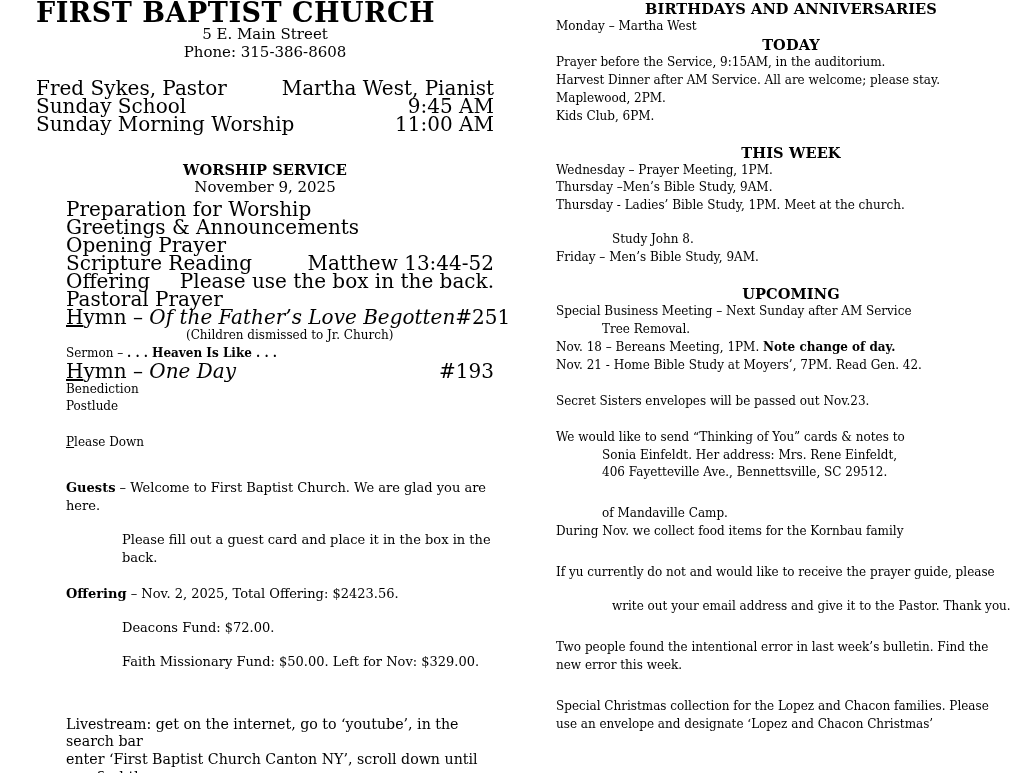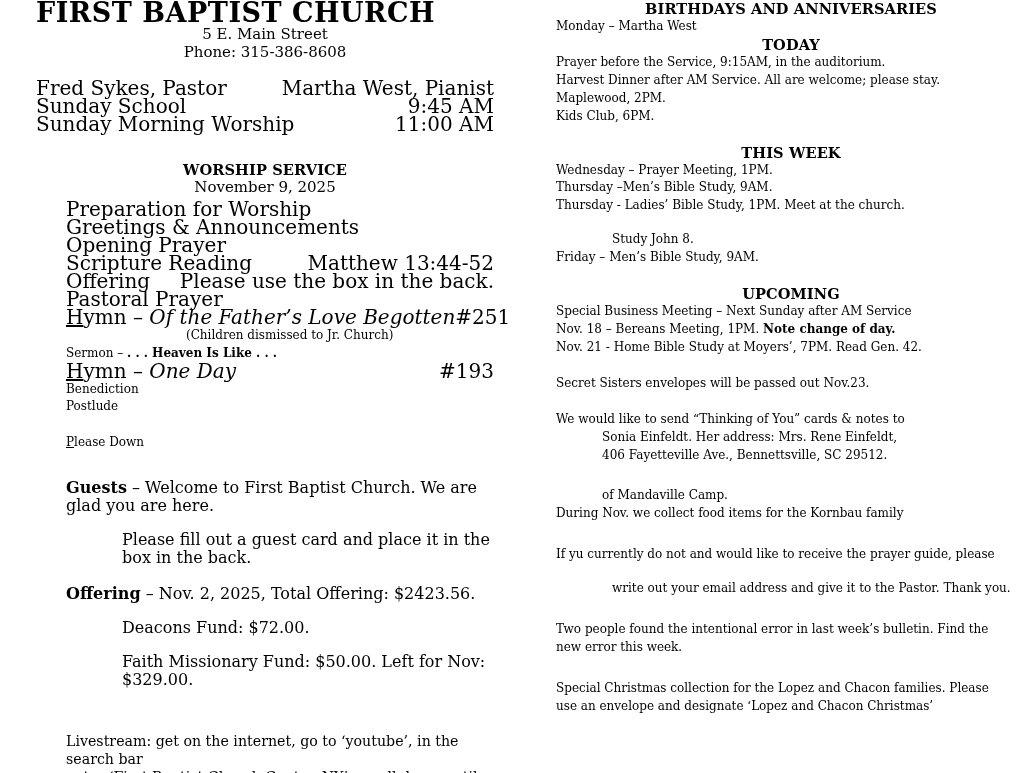--- a/index.html
+++ b/index.html
@@ -34,21 +34,21 @@
     width: 470px;
   }
 
   
   .line {
     font-size: 12px;
     line-height: 17.9px;
     white-space: nowrap;
   }
   .wrapline {
-    font-size: 16px;
+    font-size: 13px;
     line-height: 17.9px;
   }
   .heading {
     font-weight: bold;
     text-align: center;
     font-size: 14.6px;
     line-height: 18px;
     letter-spacing: 0.1px;
   }
   .title {
@@ -213,20 +213,21 @@
     <div class="line">Wednesday – Prayer Meeting,  1PM.</div>
     <div class="line">Thursday –Men’s Bible Study, 9AM.</div>
     <div class="line">Thursday - Ladies’ Bible Study, 1PM. Meet at the church.</div>
     <div class="line indent3">Study John 8.</div>
     <div class="line">Friday – Men’s Bible Study, 9AM.</div>
 
     <div class="spacer-md"></div>
 
     <div class="heading">UPCOMING</div>
     <div class="line">Special Business Meeting – Next Sunday after AM Service</div>
+    <div class="line indent1">Tree Removal.</div>
     <div class="line"><span>Nov. 18 – Bereans Meeting, 1PM. </span><span class="b">Note change of day.</span></div>
     <div class="line">Nov. 21 - Home Bible Study at Moyers’, 7PM. Read Gen. 42.</div>
 
     <div class="spacer-md"></div>
 
     <div class="line">Secret Sisters envelopes will be passed out Nov.23.</div>
 
     <div class="spacer-md"></div>
 
     <div class="line">We would like to send “Thinking of You” cards &amp; notes to</div>

